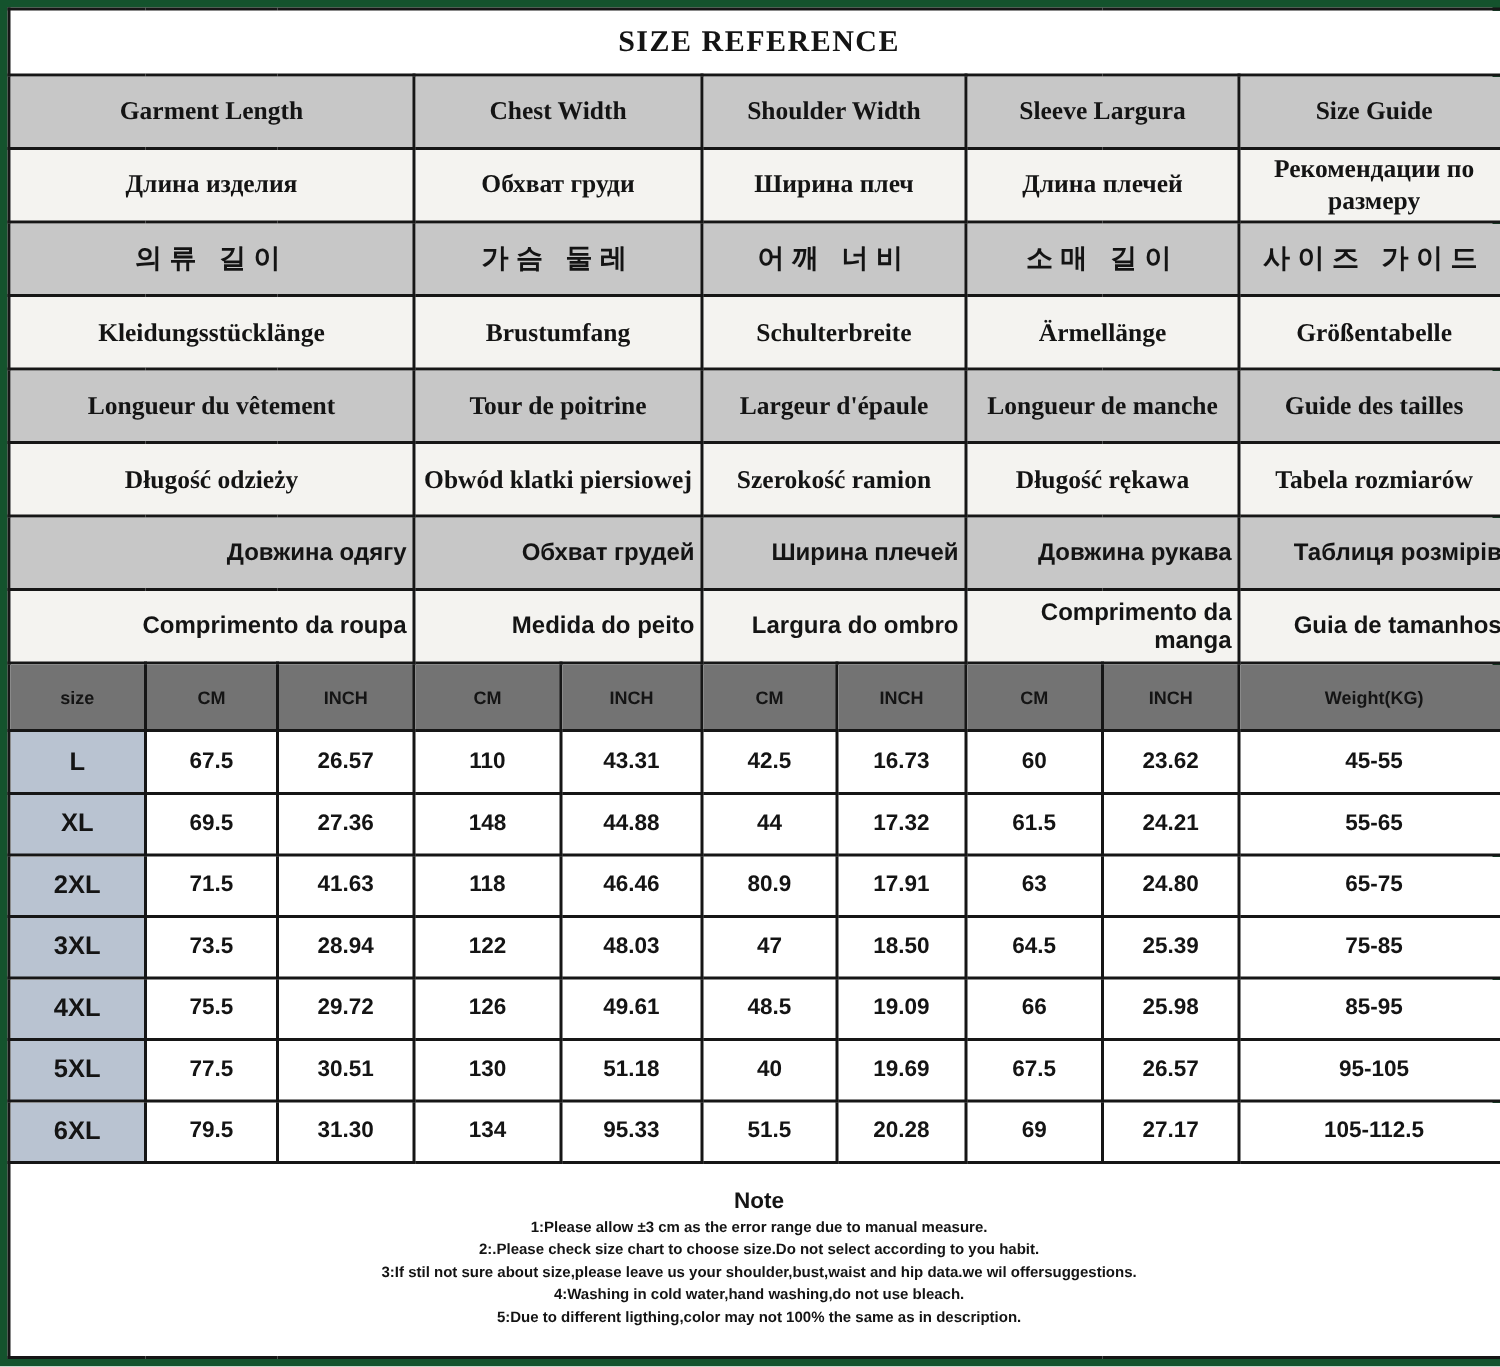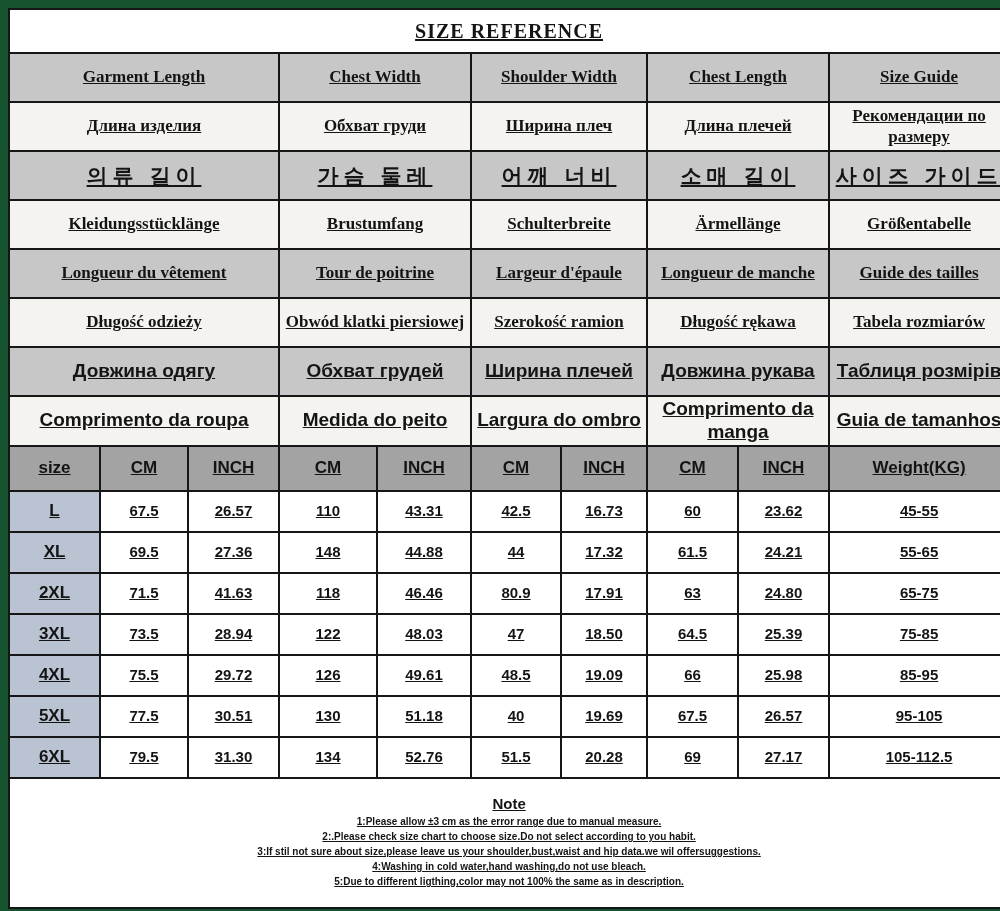--- a/index.html
+++ b/index.html
@@ -1,39 +1,39 @@
 <!DOCTYPE html>
 <html><head>
 <meta charset="utf-8">
 <style>
   html,body{margin:0;padding:0;background:#fff;}
   .sheet{
     width:1000px;height:911px;box-sizing:border-box;
-    border:8px solid #14532d;background:#fff;
-    font-family:"Liberation Sans",sans-serif;color:#141414;text-decoration:underline;
+    border:5px solid #14532d;background:#fff;
+    font-family:"Liberation Sans",sans-serif;color:#141414;
   }
   table{width:100%;height:100%;border-collapse:collapse;table-layout:fixed;}
   td{
     border:2px solid #161616;text-align:center;vertical-align:middle;
     padding:1px 4px;box-sizing:border-box;line-height:1.2;overflow:hidden;
   }
   tr.r-title{height:44px;}
   tr.r-title td{
     background:#ffffff;font-family:"Liberation Serif",serif;
     font-weight:700;font-size:20px;letter-spacing:1px;
   }
   tr.r-lang{height:49px;}
   tr.r-lang td{font-weight:700;font-size:16px;}
   tr.serif td{font-family:"Liberation Serif",serif;font-size:17px;}
-  tr.sans td{font-family:"Liberation Sans",sans-serif;font-size:19px;}
-  tr.korean td{letter-spacing:5px;font-family:"Liberation Sans",sans-serif;font-size:21px;}
+  tr.sans td{font-family:"Liberation Sans",sans-serif;font-size:16px;text-align:right;}
+  tr.korean td{letter-spacing:5px;font-family:"Liberation Sans",sans-serif;font-size:18px;}
   tr.gray td{background:#c7c7c7;}
   tr.light td{background:#f4f3f0;}
   tr.r-sizes{height:45px;}
-  tr.r-sizes td{background:#a3a3a3;font-weight:700;font-size:17px;}
+  tr.r-sizes td{background:#737373;font-weight:700;font-size:12px;}
   tr.r-data{height:41px;}
   tr.r-data td{background:#ffffff;font-weight:700;font-size:15px;}
   tr.r-data td.size-cell{background:#b9c3d1;font-size:17px;}
   tr.r-note{height:130px;}
   tr.r-note td{background:#ffffff;padding:4px 6px;}
   .note-title{font-weight:700;font-size:15px;margin:1px 0;}
   .note-line{font-weight:700;font-size:10px;margin:3px 0;}
 </style>
 </head>
 <body>
@@ -55,21 +55,21 @@
 
     <tbody>
         <tr class="r-title">
       <td colspan="10">SIZE REFERENCE</td>
     </tr>
 
     <tr class="r-lang serif gray">
       <td colspan="3">Garment Length</td>
       <td colspan="2">Chest Width</td>
       <td colspan="2">Shoulder Width</td>
-      <td colspan="2">Chest Length</td>
+      <td colspan="2">Sleeve Largura</td>
       <td>Size Guide</td>
     </tr>
 
     <tr class="r-lang serif light">
       <td colspan="3">Длина изделия</td>
       <td colspan="2">Обхват груди</td>
       <td colspan="2">Ширина плеч</td>
       <td colspan="2">Длина плечей</td>
       <td>Рекомендации по размеру</td>
     </tr>
@@ -211,21 +211,21 @@
       <td>67.5</td>
       <td>26.57</td>
       <td>95-105</td>
     </tr>
 
     <tr class="r-data">
       <td class="size-cell">6XL</td>
       <td>79.5</td>
       <td>31.30</td>
       <td>134</td>
-      <td>52.76</td>
+      <td>95.33</td>
       <td>51.5</td>
       <td>20.28</td>
       <td>69</td>
       <td>27.17</td>
       <td>105-112.5</td>
     </tr>
 
     <tr class="r-note">
       <td colspan="10">
         <div class="note-title">Note</div>

